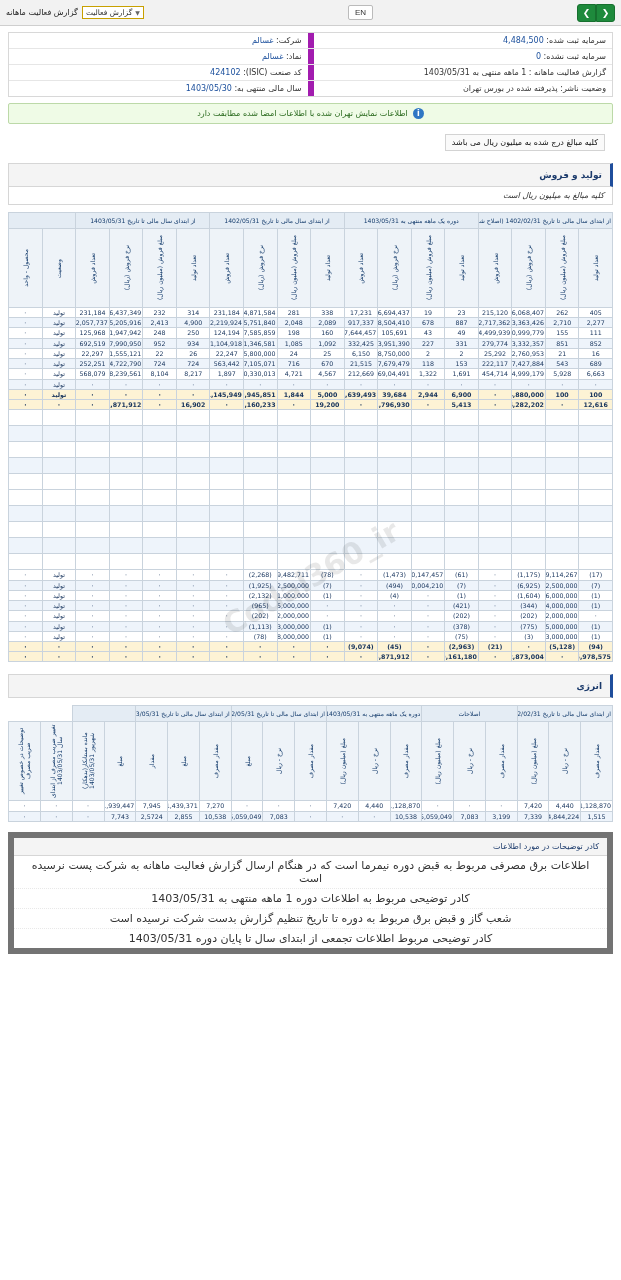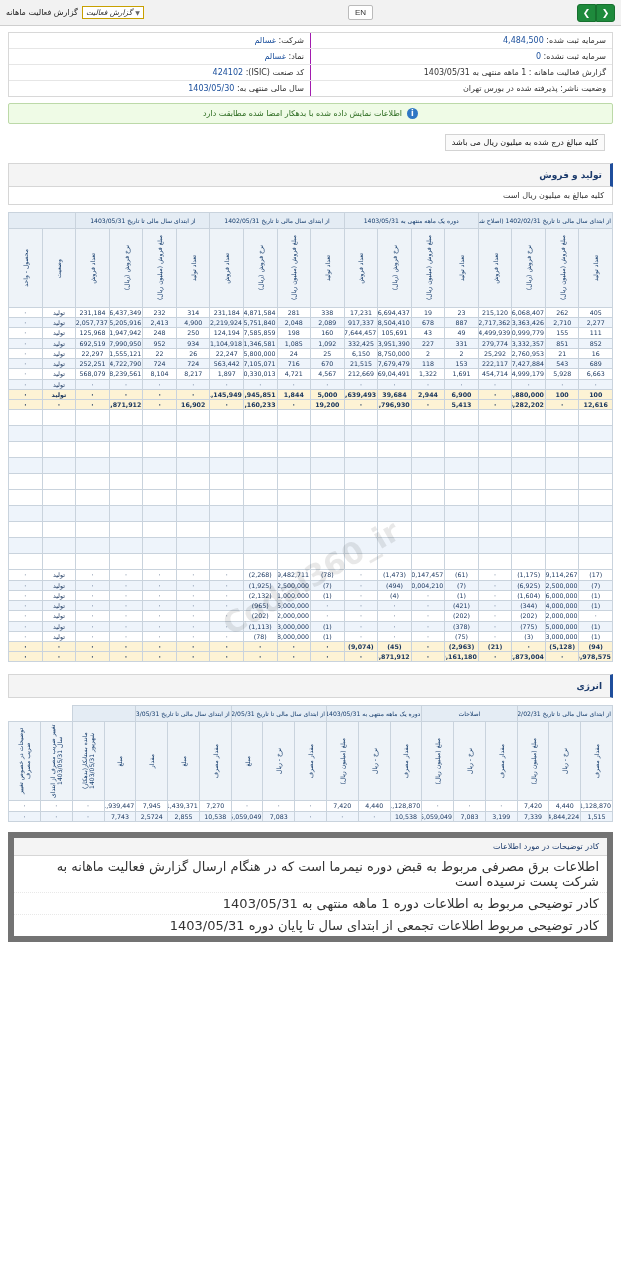--- a/index.html
+++ b/index.html
@@ -6,59 +6,59 @@
   body{font-family:"DejaVu Sans","Liberation Sans",sans-serif;font-size:8px;color:#111;width:621px;}
   .page{width:621px;position:relative;}
   
   .topbar{display:flex;align-items:center;justify-content:space-between;background:#f2f2f2;border-bottom:1px solid #cfcfcf;height:26px;padding:0 6px;box-sizing:border-box;}
   .en-btn{background:#ffffff;border:1px solid #bbb;border-radius:2px;font-size:8px;padding:2px 6px;color:#333;}
   .topbar-right{display:flex;align-items:center;gap:4px;}
   .nav-arrows{display:flex;}
   .nav-arrow{width:17px;height:16px;background:#1e8a3c;color:#fff;display:flex;align-items:center;justify-content:center;font-size:9px;border:1px solid #17702f;}
   .nav-arrow.first{border-radius:0 3px 3px 0;}
   .nav-arrow.second{border-radius:3px 0 0 3px;}
-  .sel-box{border:1px solid #c8a000;background:#fff;font-size:7.5px;padding:1px 3px;display:flex;align-items:center;gap:3px;color:#333;font-style:italic;}
+  .sel-box{border:1px solid #c8a000;background:#fff;font-size:7.5px;padding:1px 3px;display:flex;align-items:center;gap:3px;color:#333;}
   .sel-box .caret{font-size:6px;color:#666;}
   .topbar-label{font-size:8px;color:#222;}
   
   .ident{border:1px solid #d8d8d8;margin:6px 8px 0 8px;background:#fff;}
   .ident-row{display:flex;border-bottom:1px solid #e6e6e6;}
   .ident-row:last-child{border-bottom:none;}
-  .ident-cell{flex:1;padding:3px 6px;font-size:8px;color:#222;border-left:1px solid #a21caf;}
+  .ident-cell{flex:1;padding:3px 6px;font-size:8px;color:#222;border-left:6px solid #a21caf;}
   .ident-cell:last-child{border-left:none;}
   .ident-cell .k{color:#333;}
   .ident-cell .v{color:#1b4f9c;}
   .company-name{color:#c0392b;}
   
   .notice{margin:6px 8px 0 8px;border:1px solid #bcd9a8;background:#effbe6;color:#2a6a1e;font-size:8px;text-align:center;padding:4px 6px;border-radius:2px;display:flex;align-items:center;justify-content:center;gap:5px;}
   .info-ic{width:11px;height:11px;border-radius:50%;background:#2f77c4;color:#fff;font-size:8px;line-height:11px;text-align:center;font-weight:bold;}
   .unit-note{margin:5px 8px 0 8px;border:1px solid #d3d3d3;background:#fafafa;font-size:8px;padding:3px 6px;display:inline-block;text-align:center;}
   .unit-wrap{margin:5px 8px 0 8px;}
   
   .sec-title{margin:12px 8px 0 8px;background:#f4f4f4;border:1px solid #d6d6d6;border-right:3px solid #1f4e9c;padding:6px 8px;font-size:9px;color:#1b3a6b;font-weight:bold;}
-  .sec-sub{margin:0 8px;border:1px solid #d6d6d6;border-top:none;background:#fff;padding:4px 8px;font-size:8px;color:#333;}
+  .sec-sub{margin:0 8px;border:1px solid #d6d6d6;border-top:none;background:#fff;padding:4px 8px;font-size:8px;color:#333;font-style:italic;}
   
   .tbl-wrap{margin:7px 8px 0 8px;overflow:hidden;}
   table.grid{border-collapse:collapse;width:100%;table-layout:fixed;}
   table.grid th,table.grid td{border:1px solid #c9d3dd;font-size:6.3px;padding:1px 1px;text-align:center;color:#16335c;line-height:1.15;white-space:nowrap;overflow:hidden;}
   table.grid thead th{background:#eef3f8;color:#123a6b;font-size:6.1px;font-weight:normal;vertical-align:middle;height:76px;}
   table.grid thead th.grp{height:13px;background:#e4ecf4;}
   tr.odd td{background:#ffffff;}
   tr.even td{background:#eef4fb;}
   tr.total td{background:#fdf3d5;font-weight:bold;}
   tr.blank td{background:#ffffff;height:13px;}
   tr.blank.even td{background:#eef4fb;}
   td.firstcol{background:#f7f7f7;color:#333;}
   tr.total td.firstcol{background:#fdf3d5;}
   
   .wm{position:absolute;left:50%;top:560px;transform:translateX(-50%) rotate(-30deg);font-size:30px;color:rgba(0,0,0,0.09);font-weight:bold;pointer-events:none;white-space:nowrap;}
   
   .notes{margin:10px 8px 12px 8px;border:6px solid #737373;background:#fff;}
   .notes-head{background:#f4f4f4;border-bottom:1px solid #d6d6d6;padding:4px 8px;font-size:8px;color:#1b3a6b;}
-  .note-line{padding:3px 8px;font-size:13px;color:#333;border-bottom:1px dotted #e8e8e8;}
+  .note-line{padding:3px 8px;font-size:11px;color:#333;border-bottom:1px dotted #e8e8e8;text-align:center;}
   .note-line:last-child{border-bottom:none;}
 </style>
 </head>
 <body>
 
 <div class="page">
 
   <div class="topbar">
     <button class="en-btn">EN</button>
     <div class="topbar-right">
@@ -88,21 +88,21 @@
         <div class="ident-cell"><span class="k">کد صنعت (ISIC): </span><span class="v">424102</span></div>
       </div>
       <div class="ident-row">
         <div class="ident-cell"><span class="k">وضعیت ناشر: پذیرفته شده در بورس تهران </span><span class="v"></span></div>
         <div class="ident-cell"><span class="k">سال مالی منتهی به: </span><span class="v">1403/05/30</span></div>
       </div>
     </div>
 
   <div class="notice">
     <span class="info-ic">i</span>
-    <span>اطلاعات نمایش داده شده با بدهکار امضا شده مطابقت دارد</span>
+    <span>اطلاعات نمایش تهران شده با اطلاعات امضا شده مطابقت دارد</span>
   </div>
 
   <div class="unit-wrap">
     <div class="unit-note">کلیه مبالغ درج شده به میلیون ریال می باشد</div>
   </div>
 
   <div class="sec-title">تولید و فروش</div>
   <div class="sec-sub">کلیه مبالغ به میلیون ریال است</div>
 
   <div class="tbl-wrap">
@@ -874,18 +874,19 @@
           </tr>
         </tbody>
       </table>
   </div>
 
   <div class="notes">
     <div class="notes-head">کادر توضیحات در مورد اطلاعات</div>
     <div id="notes-body">
         <div class="note-line">اطلاعات برق مصرفی مربوط به قبض دوره نیمرما است که در هنگام ارسال گزارش فعالیت ماهانه به شرکت پست نرسیده است</div>
         <div class="note-line">کادر توضیحی مربوط به اطلاعات دوره 1 ماهه منتهی به 1403/05/31</div>
+        <div class="note-line">شعب گاز و قبض برق مربوط به دوره تا تاریخ تنظیم گزارش بدست شرکت نرسیده است</div>
         <div class="note-line">کادر توضیحی مربوط اطلاعات تجمعی از ابتدای سال تا پایان دوره 1403/05/31</div>
       </div>
   </div>
 
   <div class="wm">Codal360_ir</div>
 </div>
 
 </body></html>

